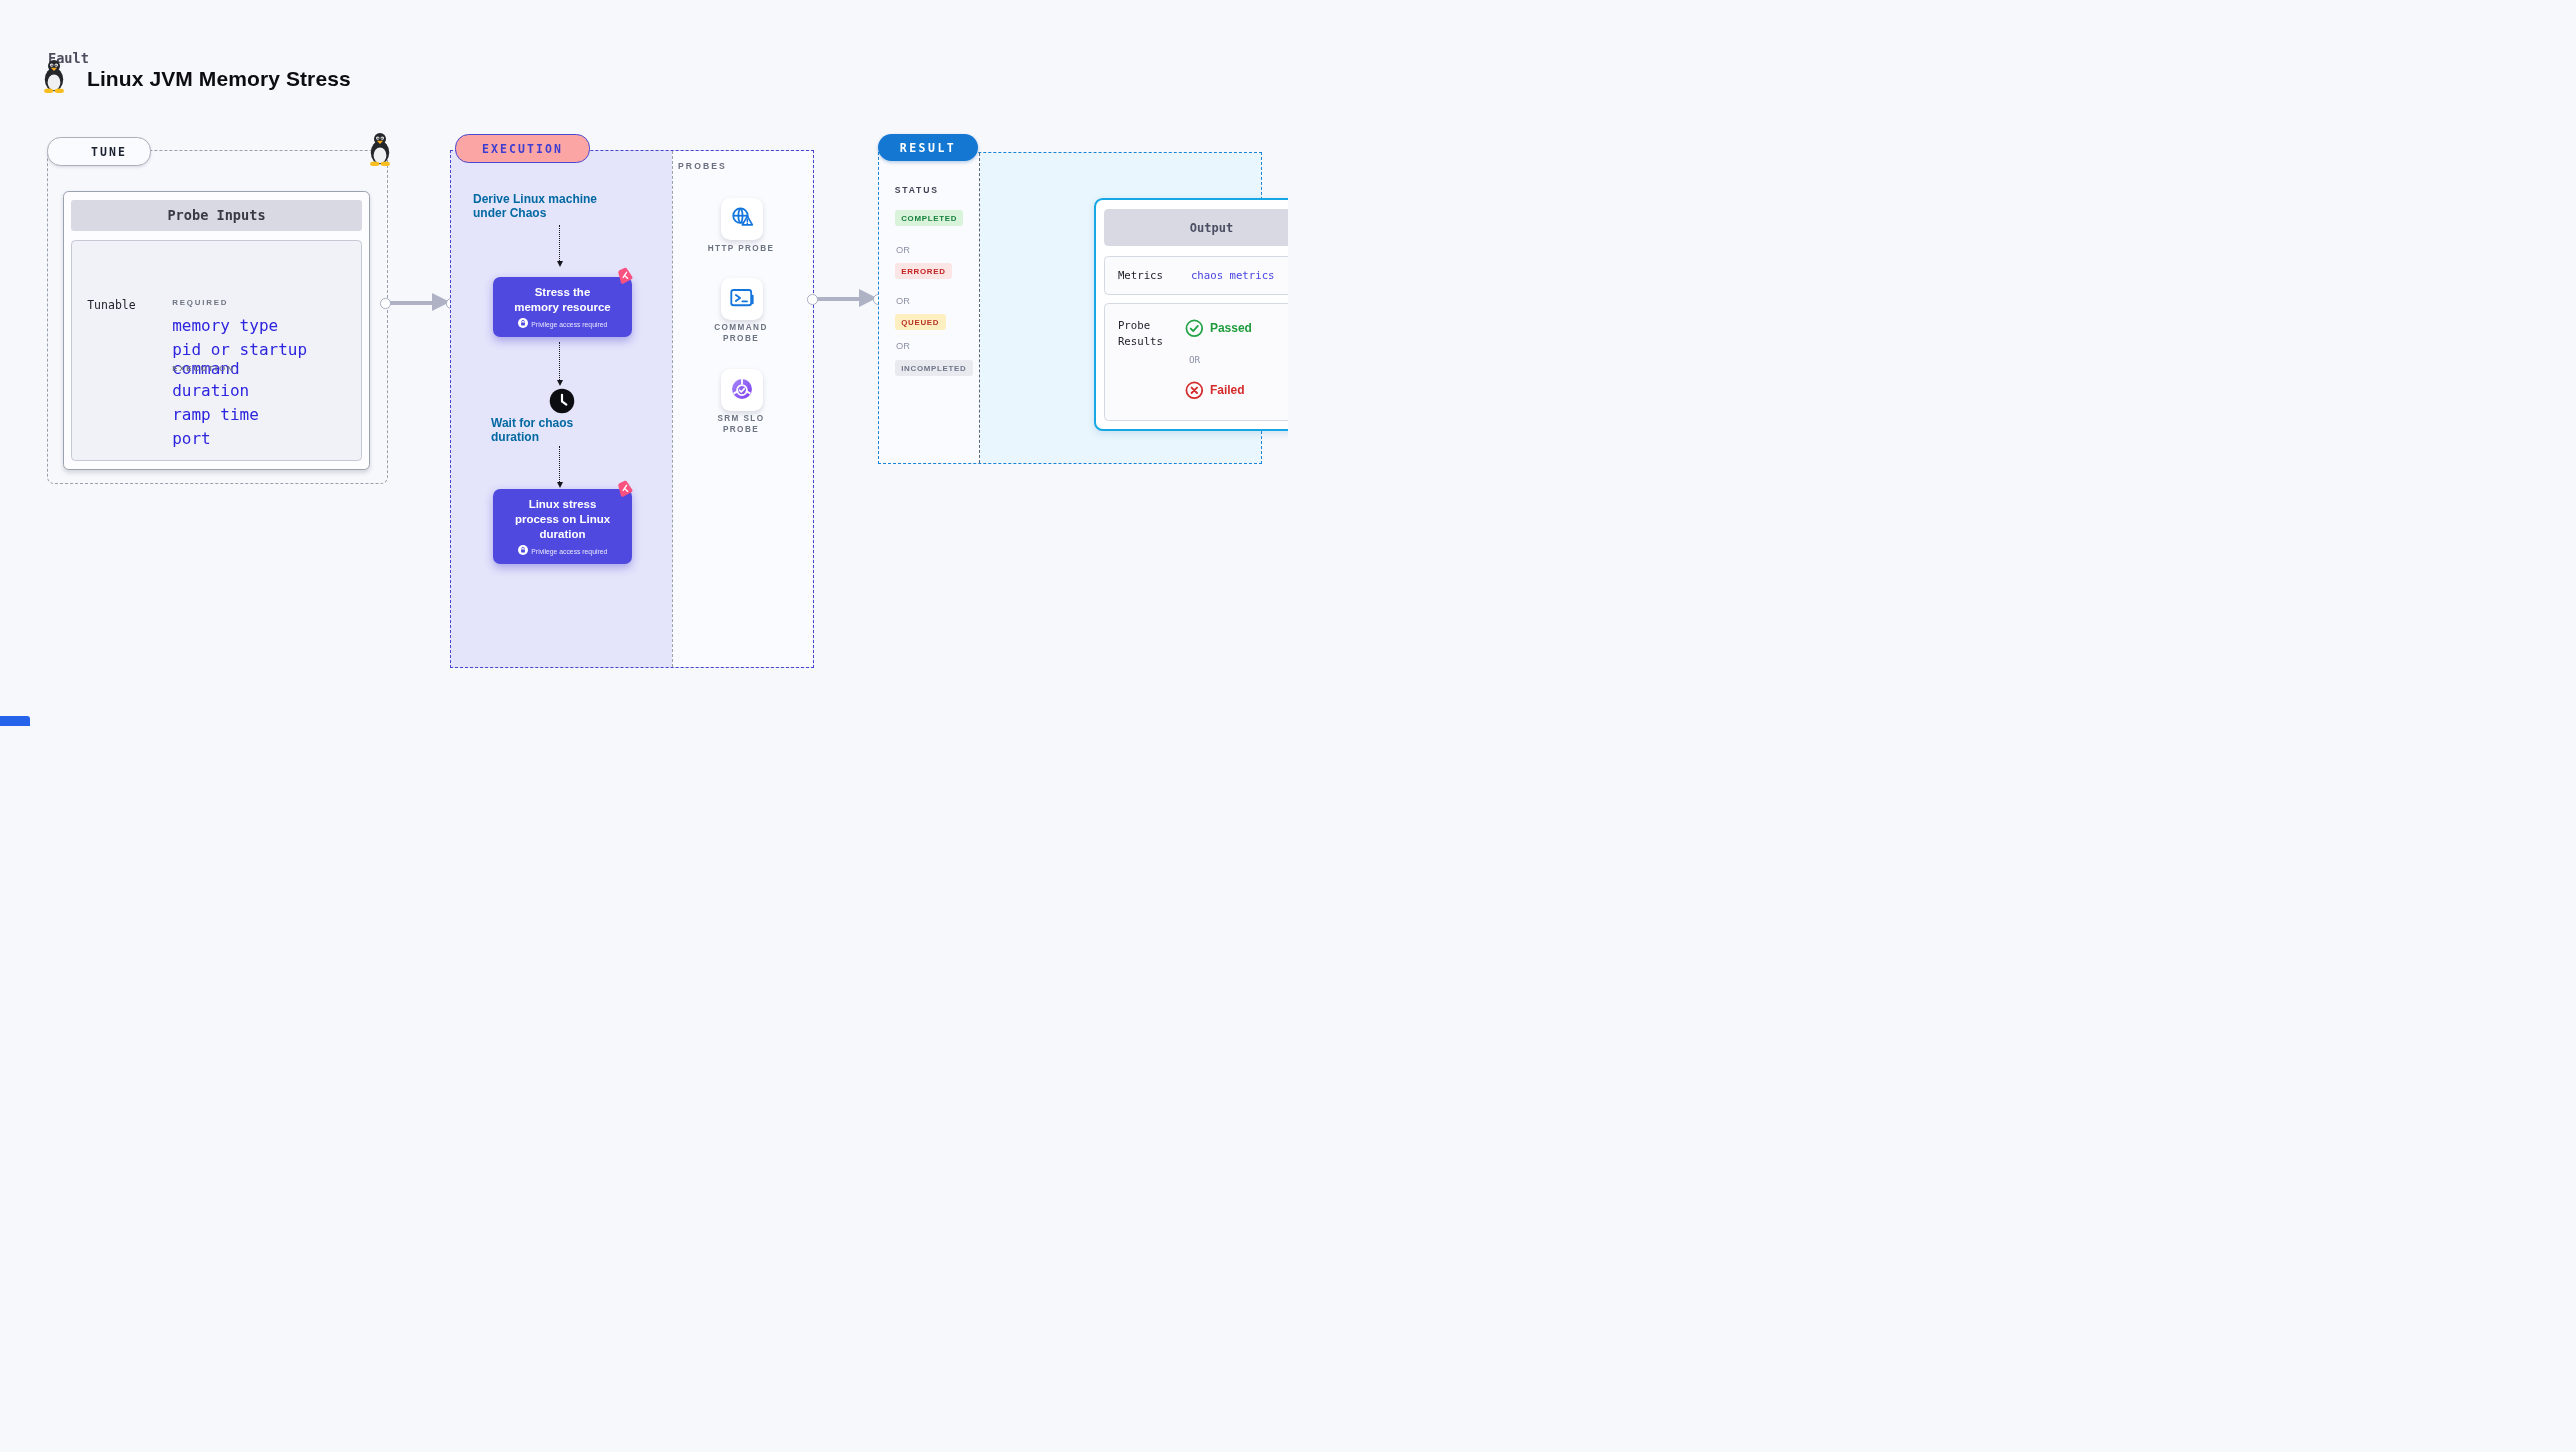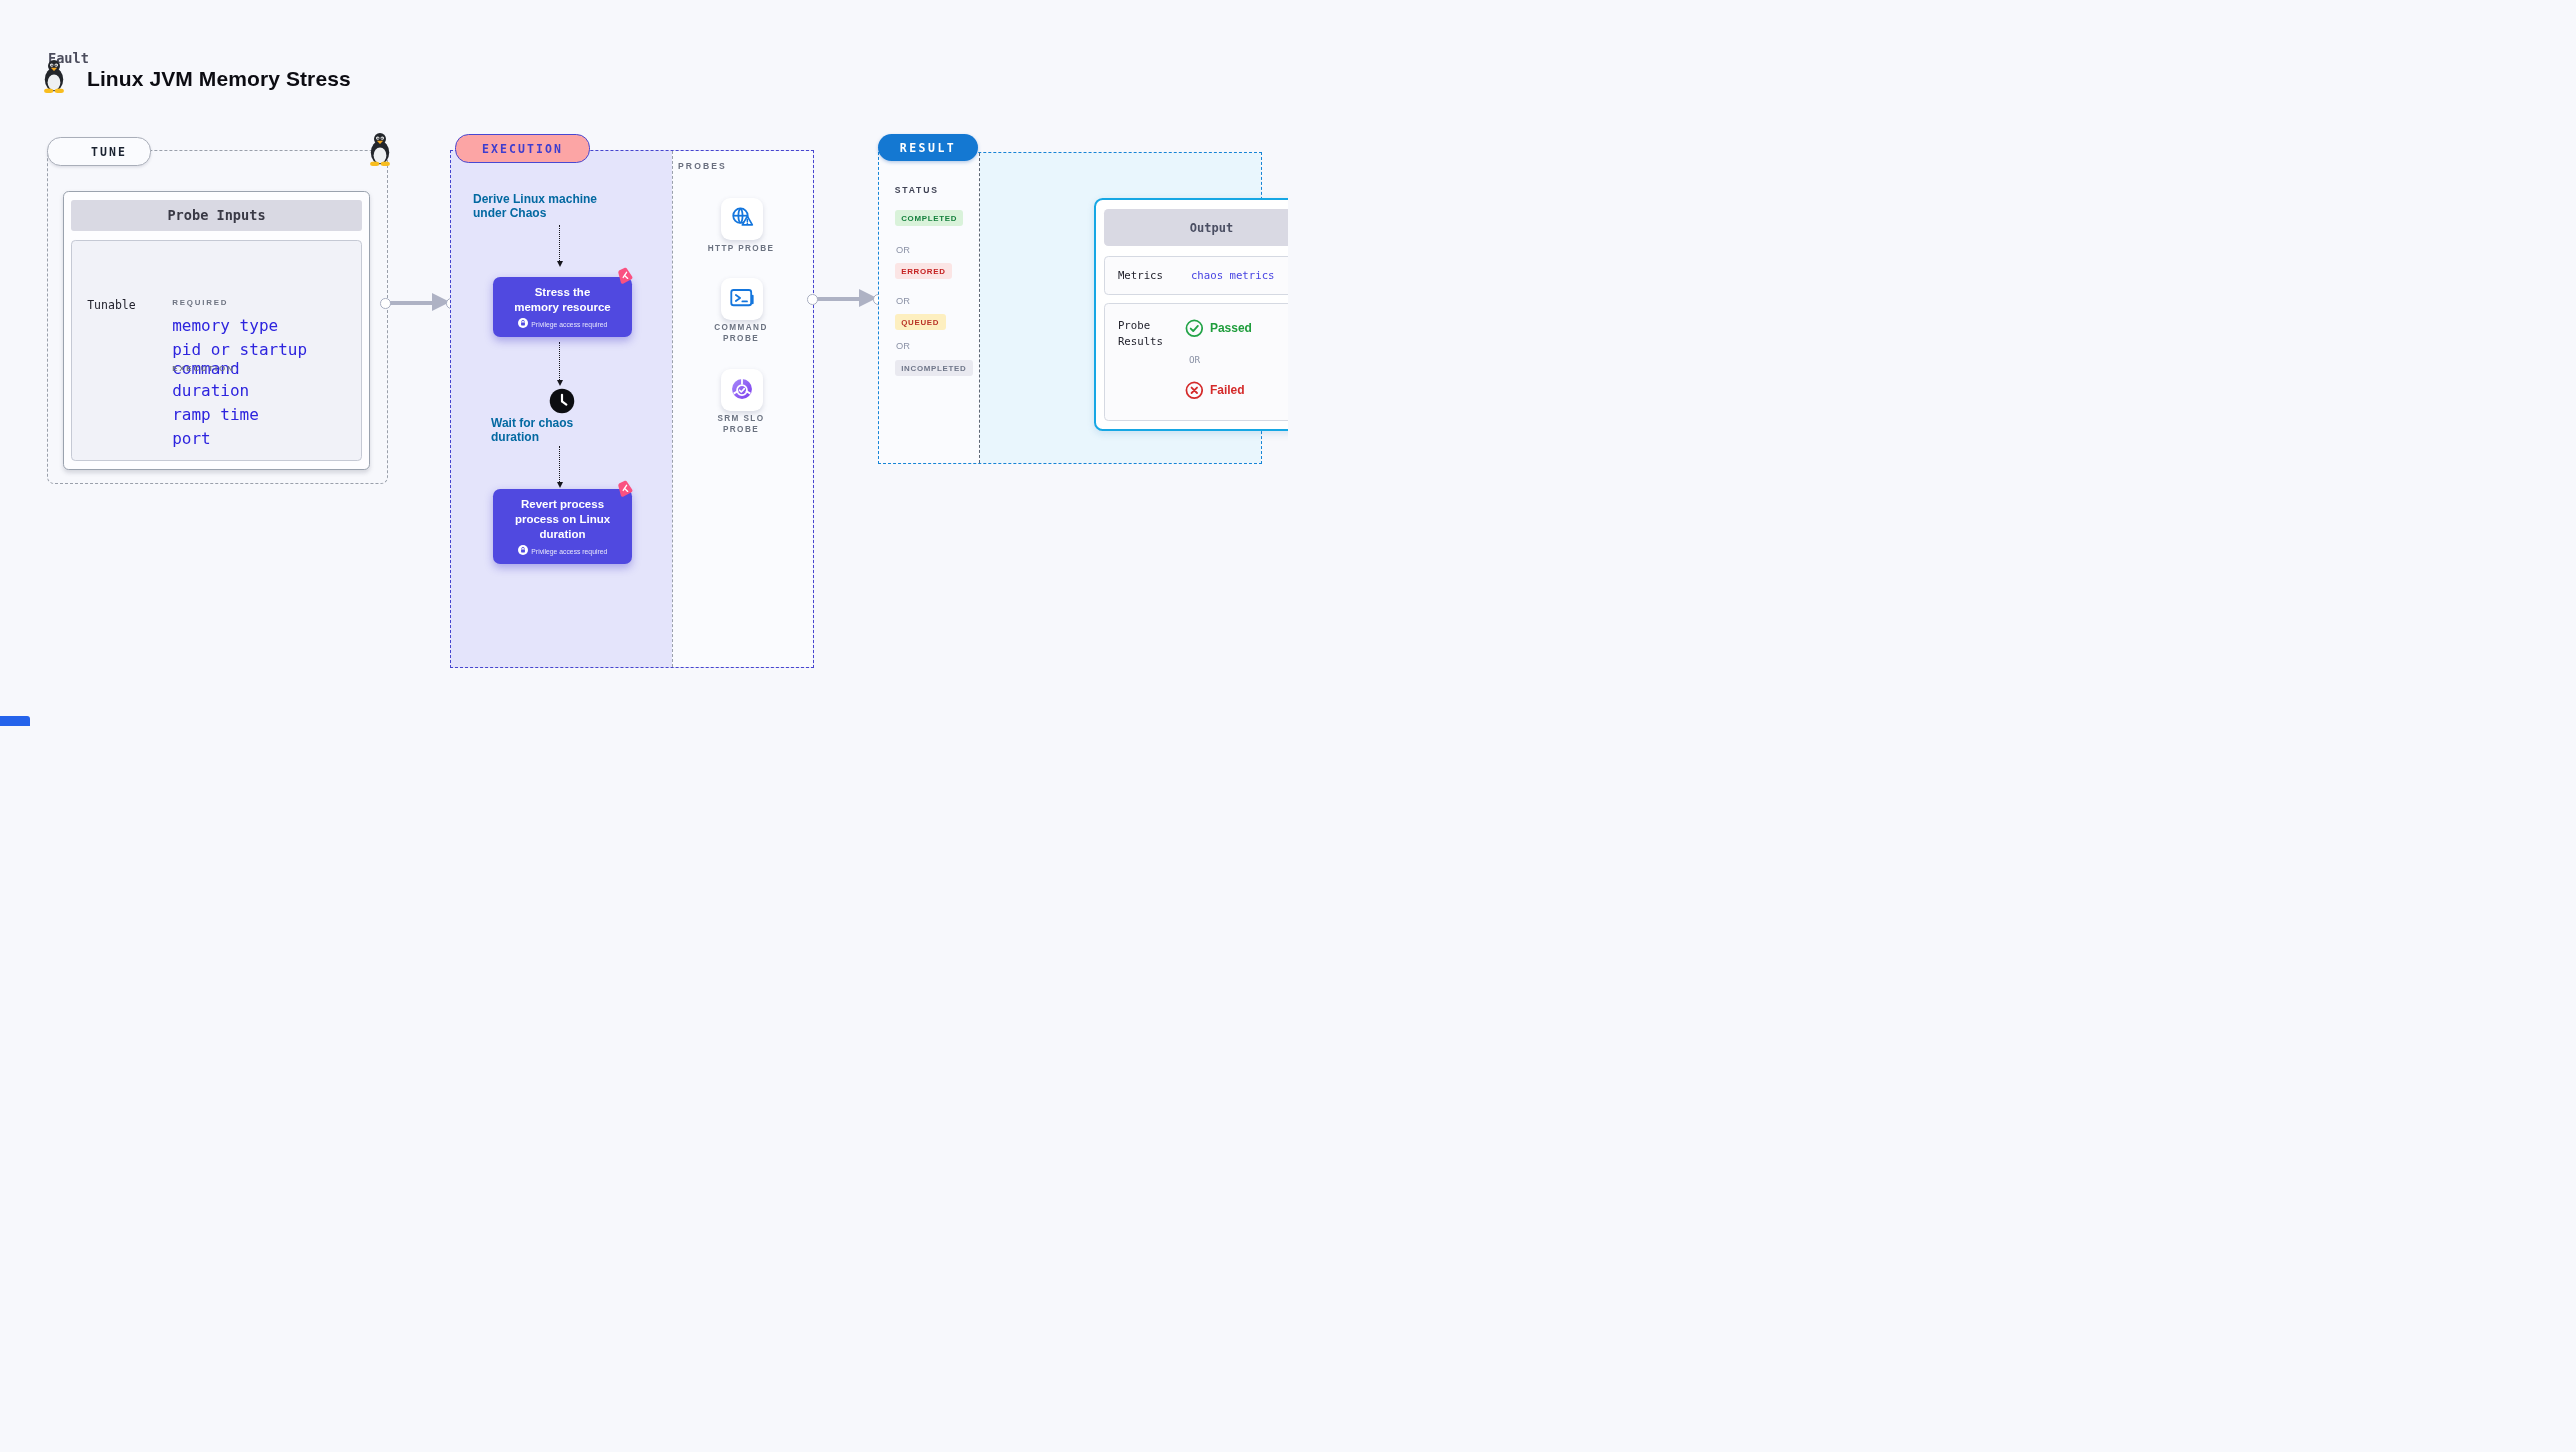--- a/index.html
+++ b/index.html
@@ -193,21 +193,21 @@
   <div class="abs dotted-head" style="left:557px;top:482px;"></div>
 
   <span class="abs" style="left:615px;top:479px;z-index:2;">
     <svg width="19.3" height="19.3" viewBox="0 0 24 24">
       <path d="M11.6 2.6c1.2-.7 2.8-.3 3.5 1l6.2 9.4c.8 1.2.4 2.8-.9 3.5l-9.8 5.4c-1.3.7-3 0-3.3-1.5L4.2 8.6c-.3-1.3.3-2.6 1.4-3.3z" fill="#fa5181"></path>
       <path d="M10.2 14.2l4.2-6.4" stroke="#fff" stroke-width="1.7" stroke-linecap="round"></path>
       <path d="M12.6 12.4l3.2 3" stroke="#fff" stroke-width="1.7" stroke-linecap="round"></path>
     </svg>
   </span>
   <div class="abs chaos-btn" style="left:493px;top:489px;z-index:1;">
-    <div class="btn-line">Revert process</div>
+    <div class="btn-line">Linux stress</div>
     <div class="btn-line">process on Linux</div>
     <div class="btn-line">duration</div>
     <div class="priv-row">
       <span>
         <svg width="10" height="10" viewBox="0 0 14 14">
           <circle cx="7" cy="7" r="7" fill="#fff"></circle>
           <rect x="4.3" y="6.2" width="5.4" height="4.2" rx="0.8" fill="#5049e0"></rect>
           <path d="M5.2 6.2V5a1.8 1.8 0 0 1 3.6 0v1.2" stroke="#5049e0" stroke-width="1.2" fill="none"></path>
         </svg>
       </span>

